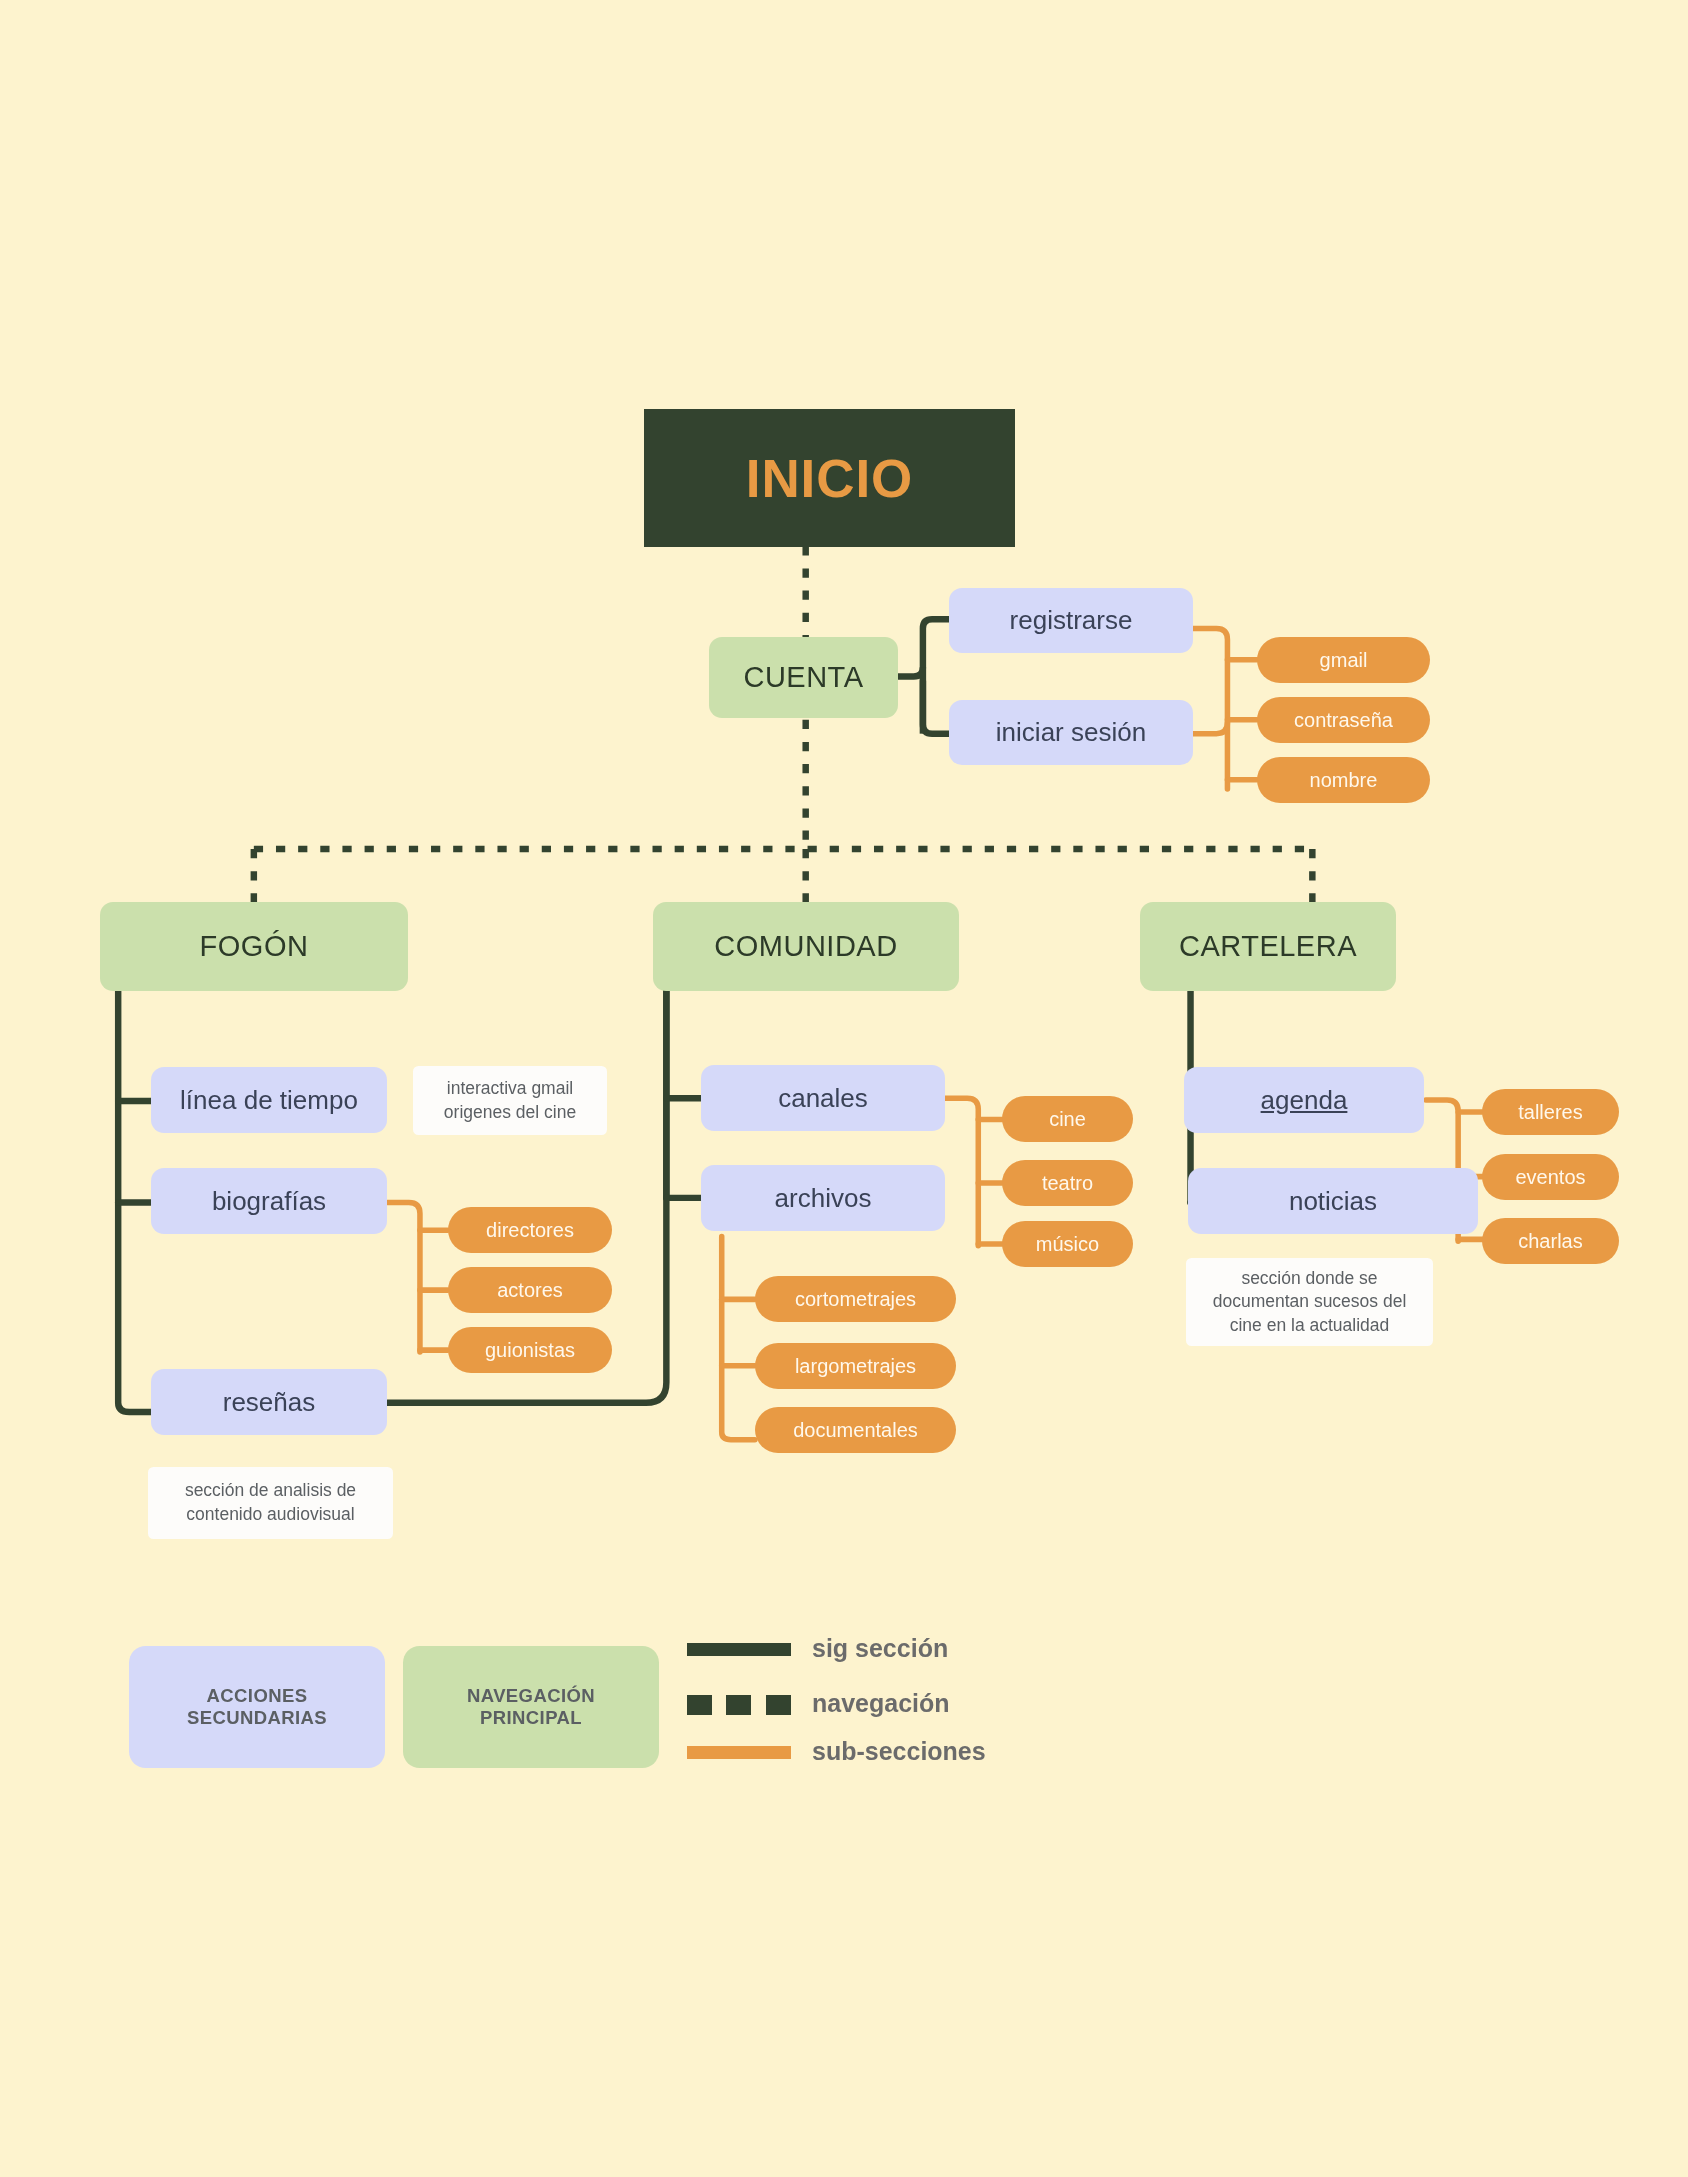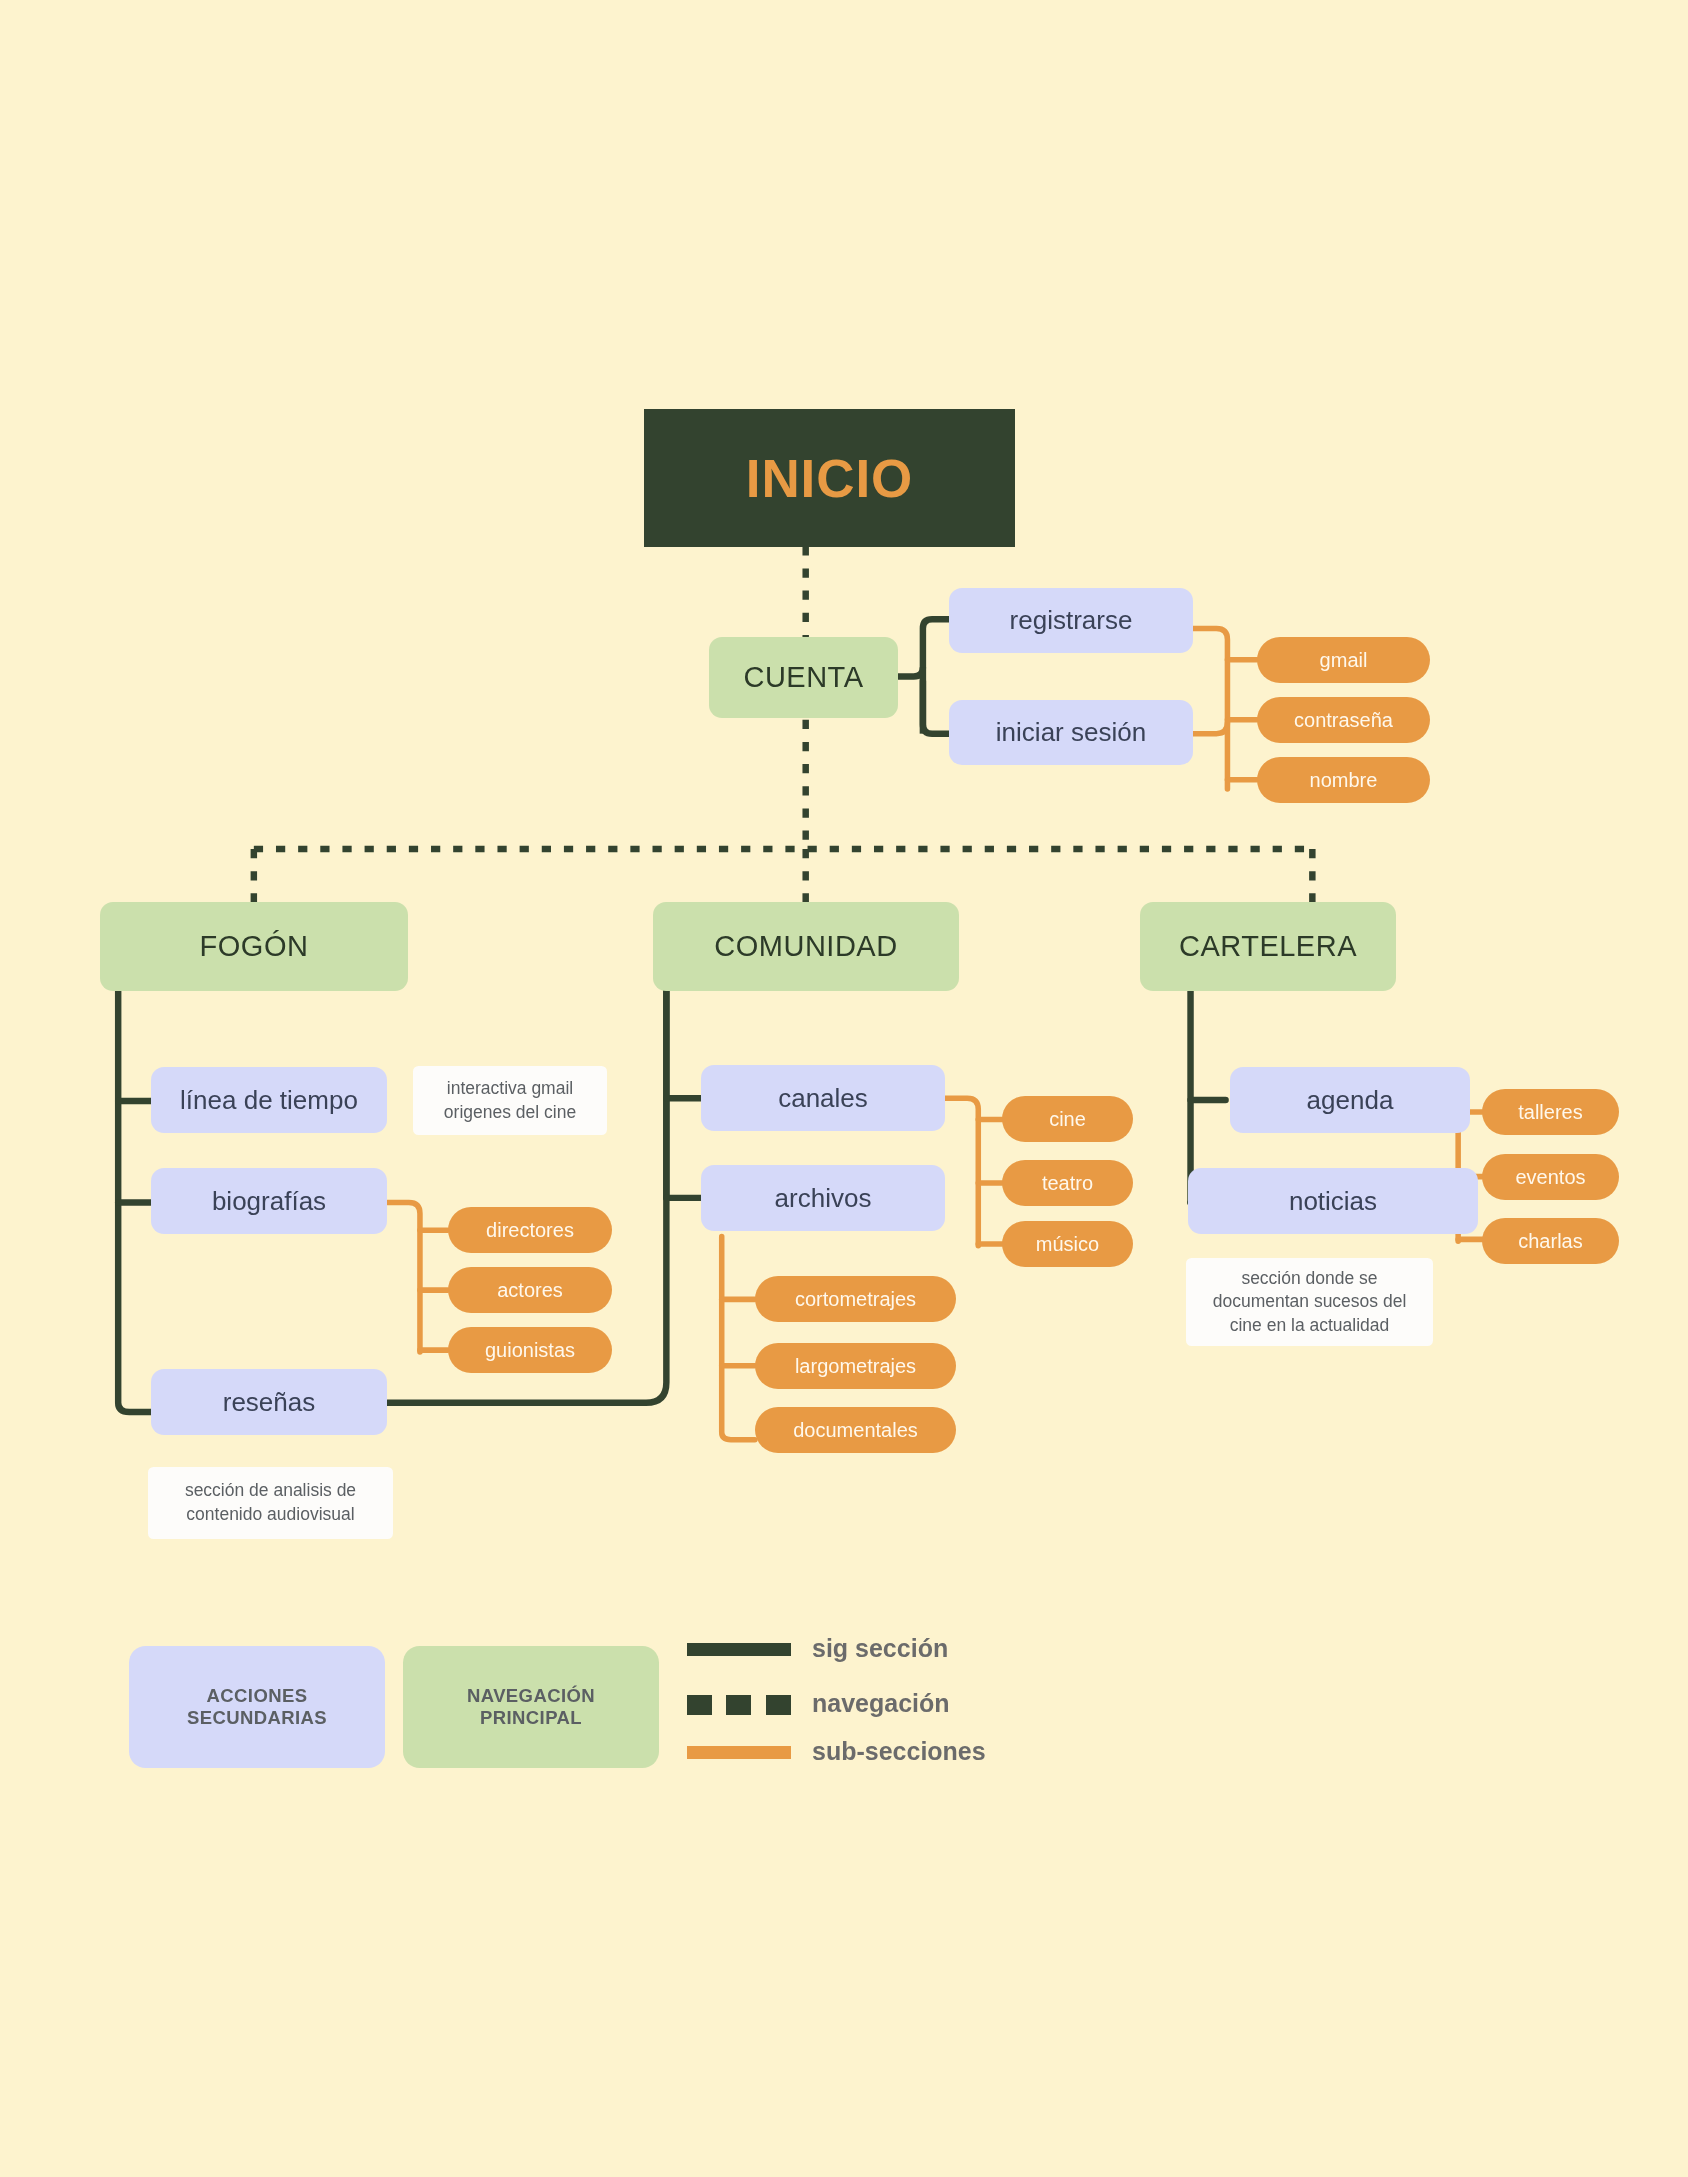--- a/index.html
+++ b/index.html
@@ -199,21 +199,21 @@
     <span>largometrajes</span>
   </div>
   <div class="node chip-node" style="left:755px; top:1407px; width:201px; height:46px;">
     <span>documentales</span>
   </div>
 
   <div class="node section-node" style="left:1140px; top:902px; width:256px; height:89px;">
     <span>CARTELERA</span>
   </div>
 
-  <div class="node sub-node" style="left:1230px; top:1067px; width:240px; height:66px;">
+  <div class="node sub-node" style="left:1184px; top:1067px; width:240px; height:66px;text-decoration:underline;">
     <span>agenda</span>
   </div>
   <div class="node sub-node" style="left:1188px; top:1168px; width:290px; height:66px;">
     <span>noticias</span>
   </div>
 
   <div class="node chip-node" style="left:1482px; top:1089px; width:137px; height:46px;">
     <span>talleres</span>
   </div>
   <div class="node chip-node" style="left:1482px; top:1154px; width:137px; height:46px;">

